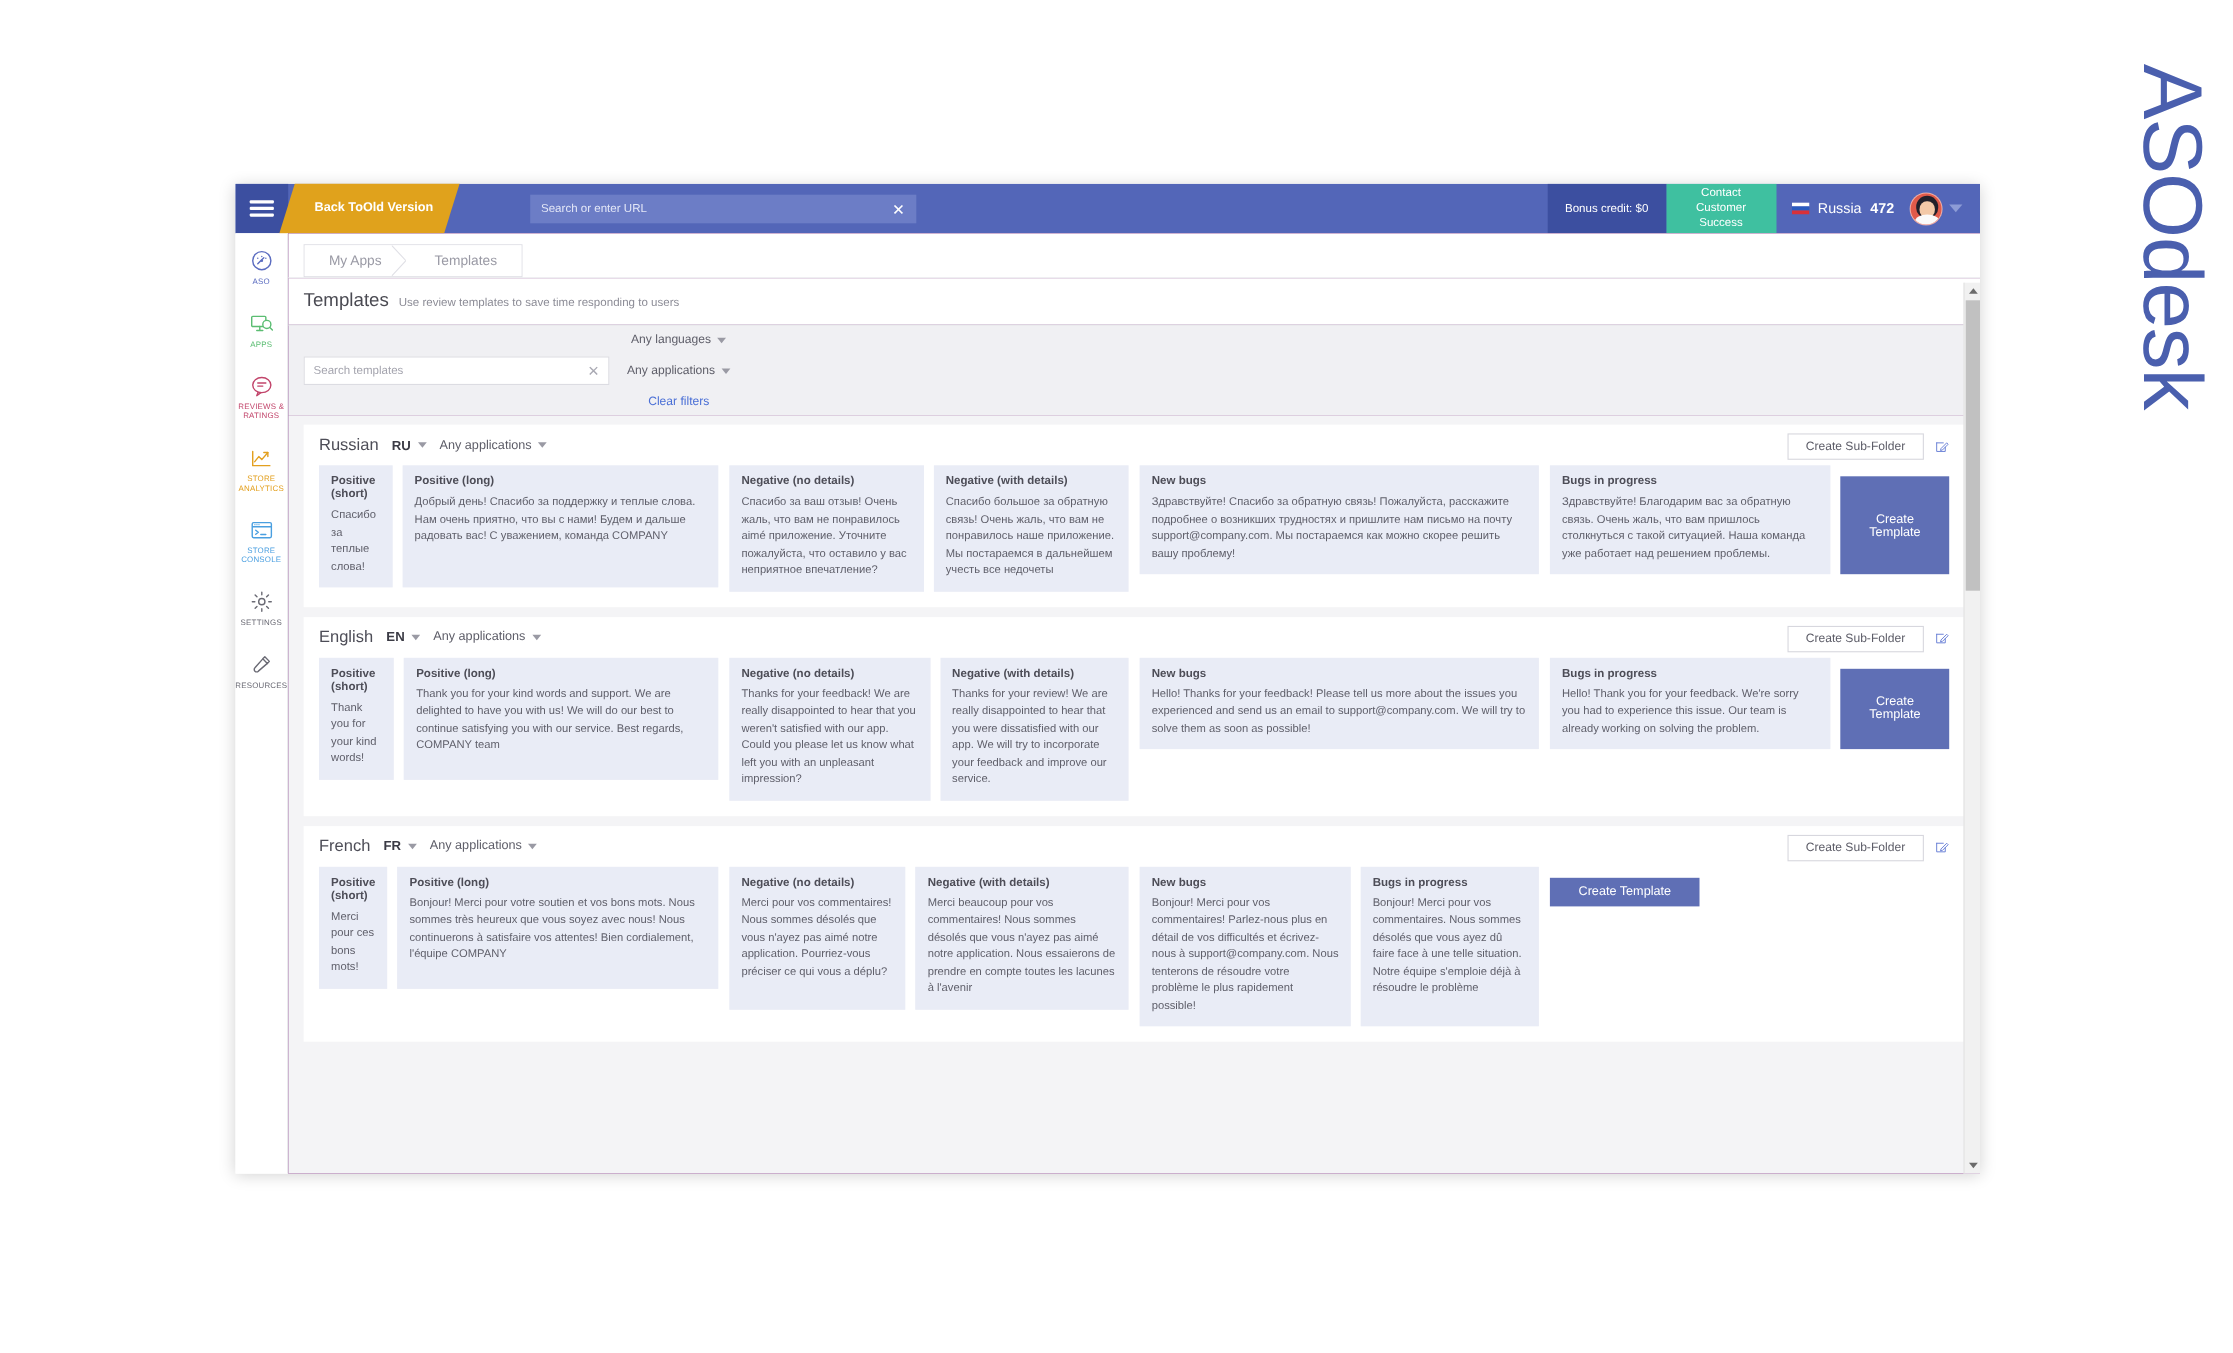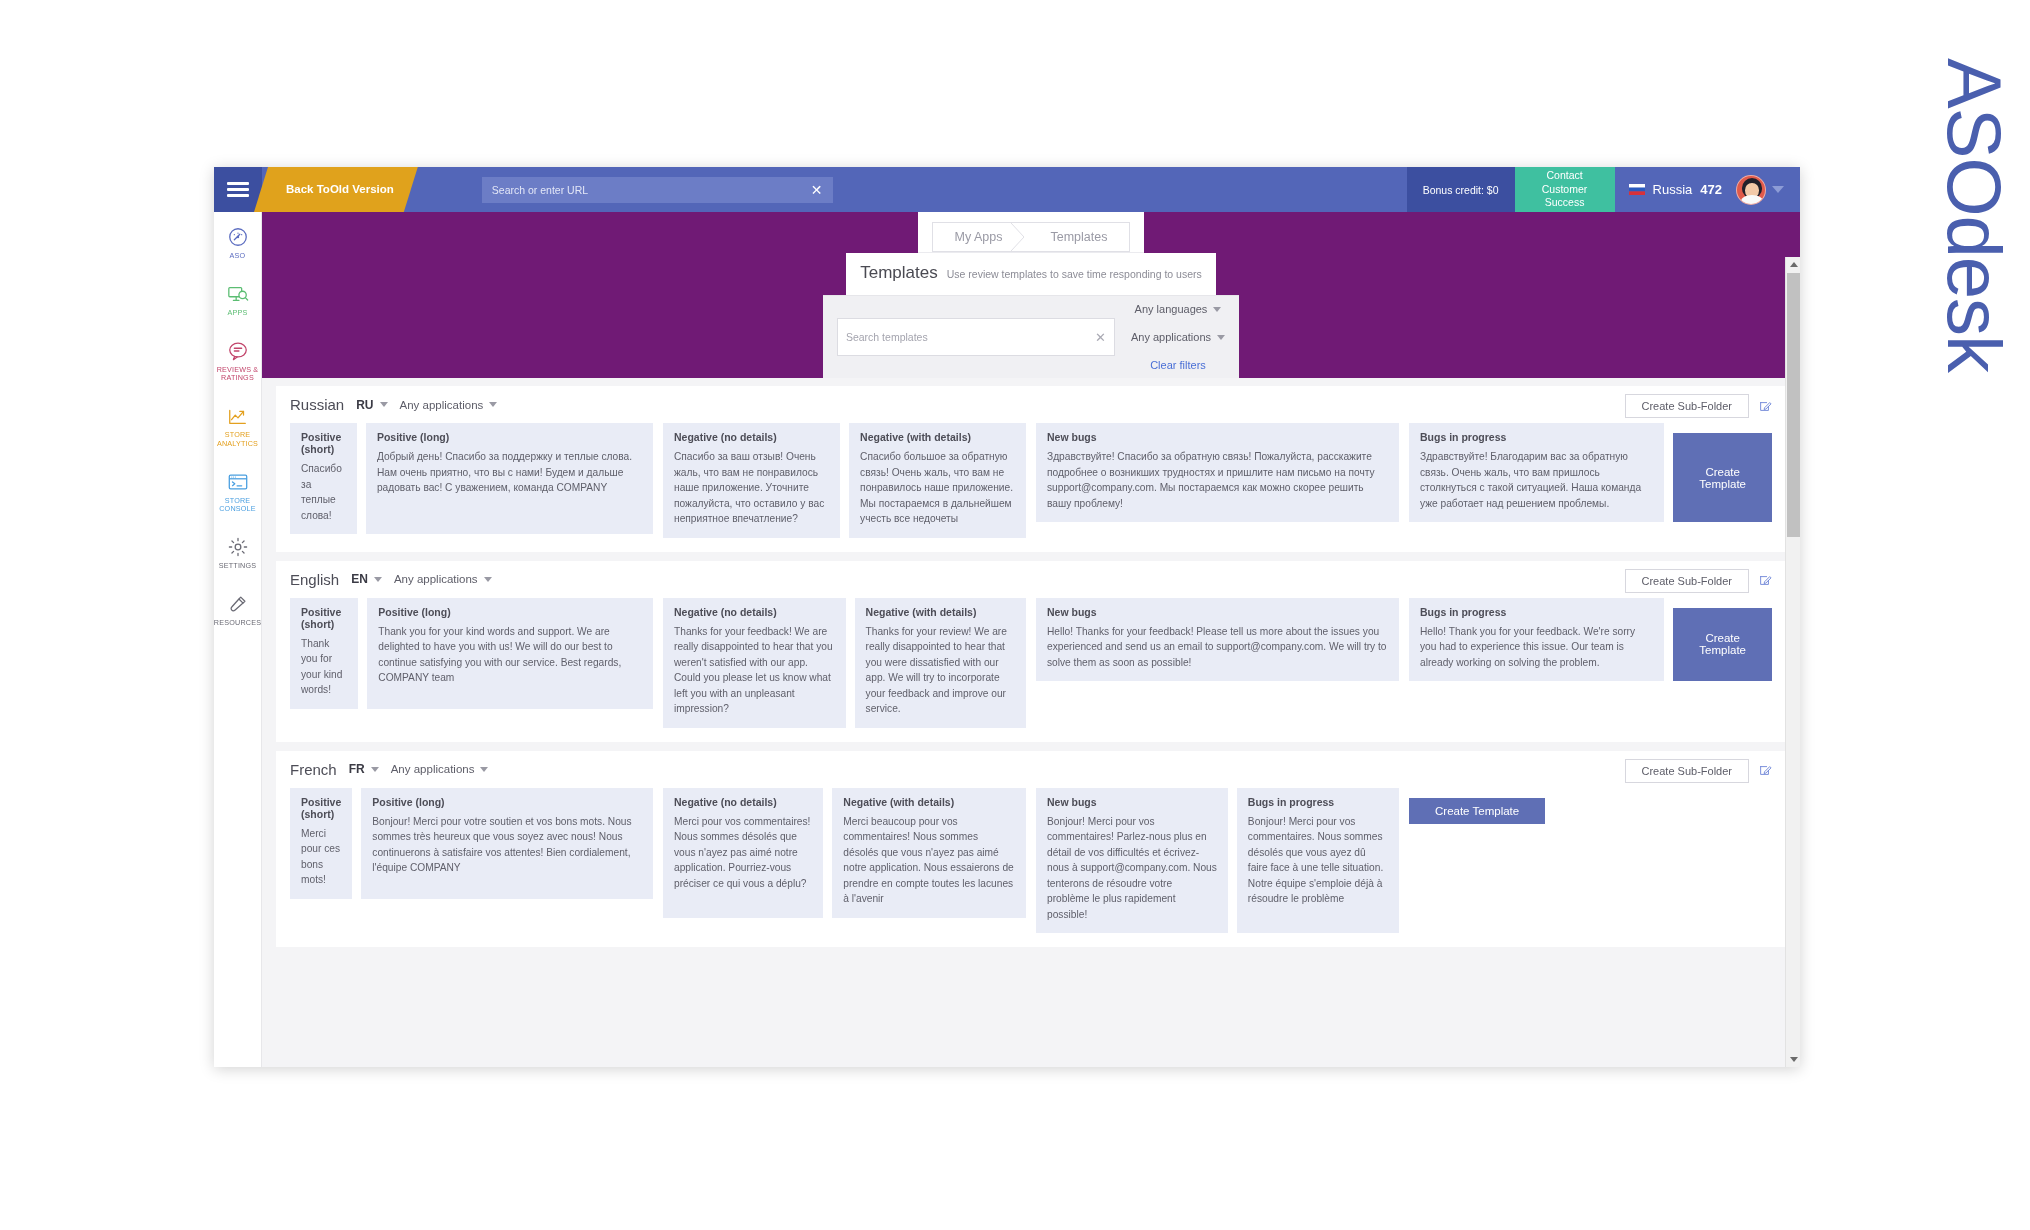--- a/index.html
+++ b/index.html
@@ -137,21 +137,21 @@
   }
   .rail-item .lbl {
     font-size: 7.2px; letter-spacing:.2px; margin-top:4px; line-height:1.22;
     text-transform: uppercase;
   }
   .rail-ico { width:22px; height:22px; display:block; }
 
   
   .main {
     flex:1; min-width:0; background:#701a75;
-    display:flex; flex-direction:column; overflow:hidden;align-items:center;
+    display:flex; flex-direction:column; overflow:hidden;
   }
 
   .tabsbar {
     background:#fff; padding: 10px 14px 0 14px; flex:0 0 auto;
     border-bottom: 1px solid #ebebef;
   }
   .tabs { display:flex; border:1px solid #e0e0e6; width: fit-content; height:30px; }
   .tab {
     position:relative; display:flex; align-items:center;
     padding: 0 22px; font-size:12.5px; color:#9a9aa5; cursor:pointer;
@@ -168,21 +168,21 @@
     flex:0 0 auto;
   }
   .pagehead h1 { font-size:17px; font-weight:400; color:#4a4a52; }
   .pagehead .sub { font-size:10.5px; color:#8c8c96; }
 
   .filterbar {
     background:#f0f0f3; padding: 7px 14px; display:flex; align-items:center; gap:16px;
     flex:0 0 auto; border-top:1px solid #e6e6ea;
   }
   .search-box {
-    width: 278px; height:38px; background:#fff; border:1px solid #dcdce2;
+    width: 278px; height:26px; background:#fff; border:1px solid #dcdce2;
     display:flex; align-items:center; padding: 0 8px;
   }
   .search-box input {
     border:none; outline:none; flex:1; font-size:10.5px; color:#6a6a74;
     font-family:"Liberation Sans", sans-serif; background:transparent;
   }
   .search-box input::placeholder { color:#a4a4ae; }
   .x-btn { color:#a9a9b3; font-size:13px; cursor:pointer; user-select:none; line-height:1; }
 
   .filter-group { display:flex; align-items:center; gap:16px;flex-direction:column; }
@@ -457,21 +457,21 @@
       <div class="t-body">Спасибо за теплые слова!</div>
     </div>
         <div class="tcard">
       <div class="t-title">Positive (long)</div>
       <div class="t-body">Добрый день! Спасибо за поддержку и теплые слова. Нам очень приятно, что вы с нами! Будем и дальше радовать вас! С уважением, команда COMPANY</div>
     </div>
       </div>
       <div class="col">
         <div class="tcard">
       <div class="t-title">Negative (no details)</div>
-      <div class="t-body">Спасибо за ваш отзыв! Очень жаль, что вам не понравилось наше приложение. Уточните пожалуйста, что оставило у вас неприятное впечатление?</div>
+      <div class="t-body">Спасибо за ваш отзыв! Очень жаль, что вам не понравилось aimé приложение. Уточните пожалуйста, что оставило у вас неприятное впечатление?</div>
     </div>
         <div class="tcard">
       <div class="t-title">Negative (with details)</div>
       <div class="t-body">Спасибо большое за обратную связь! Очень жаль, что вам не понравилось наше приложение. Мы постараемся в дальнейшем учесть все недочеты</div>
     </div>
       </div>
       <div class="col">
         <div class="tcard">
       <div class="t-title">New bugs</div>
       <div class="t-body">Здравствуйте! Спасибо за обратную связь! Пожалуйста, расскажите подробнее о возникших трудностях и пришлите нам письмо на почту support@company.com. Мы постараемся как можно скорее решить вашу проблему!</div>

